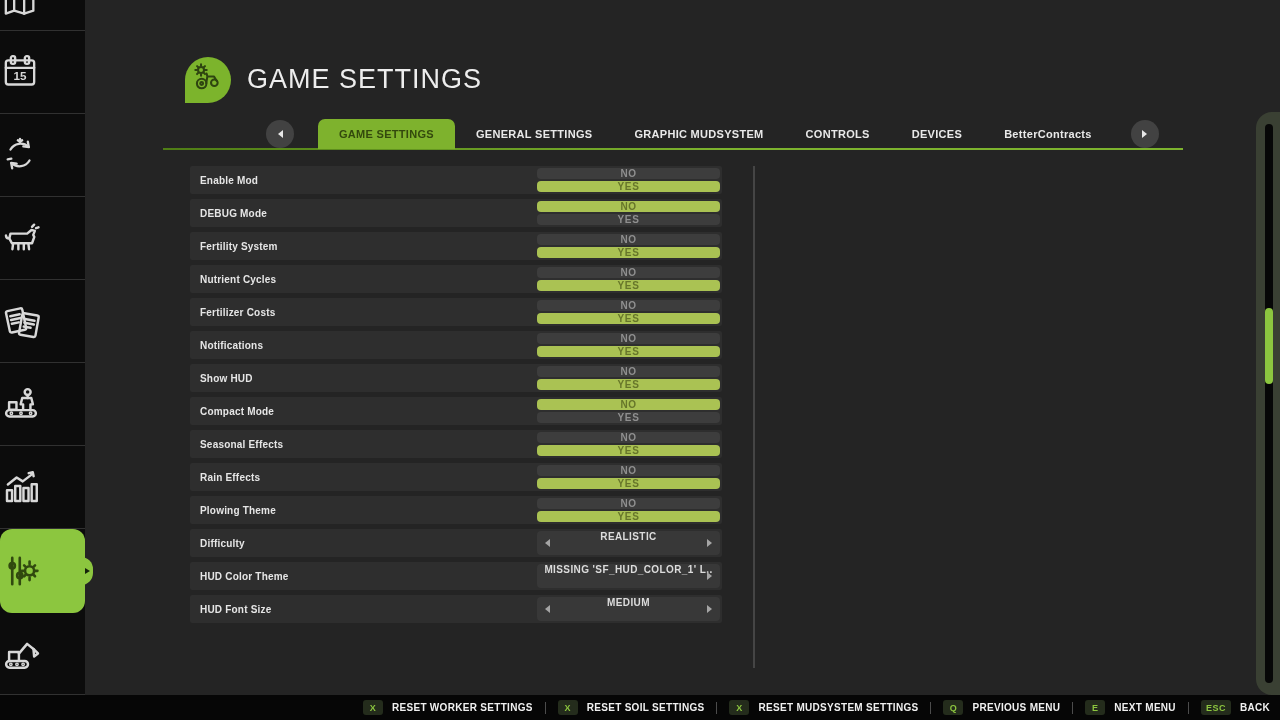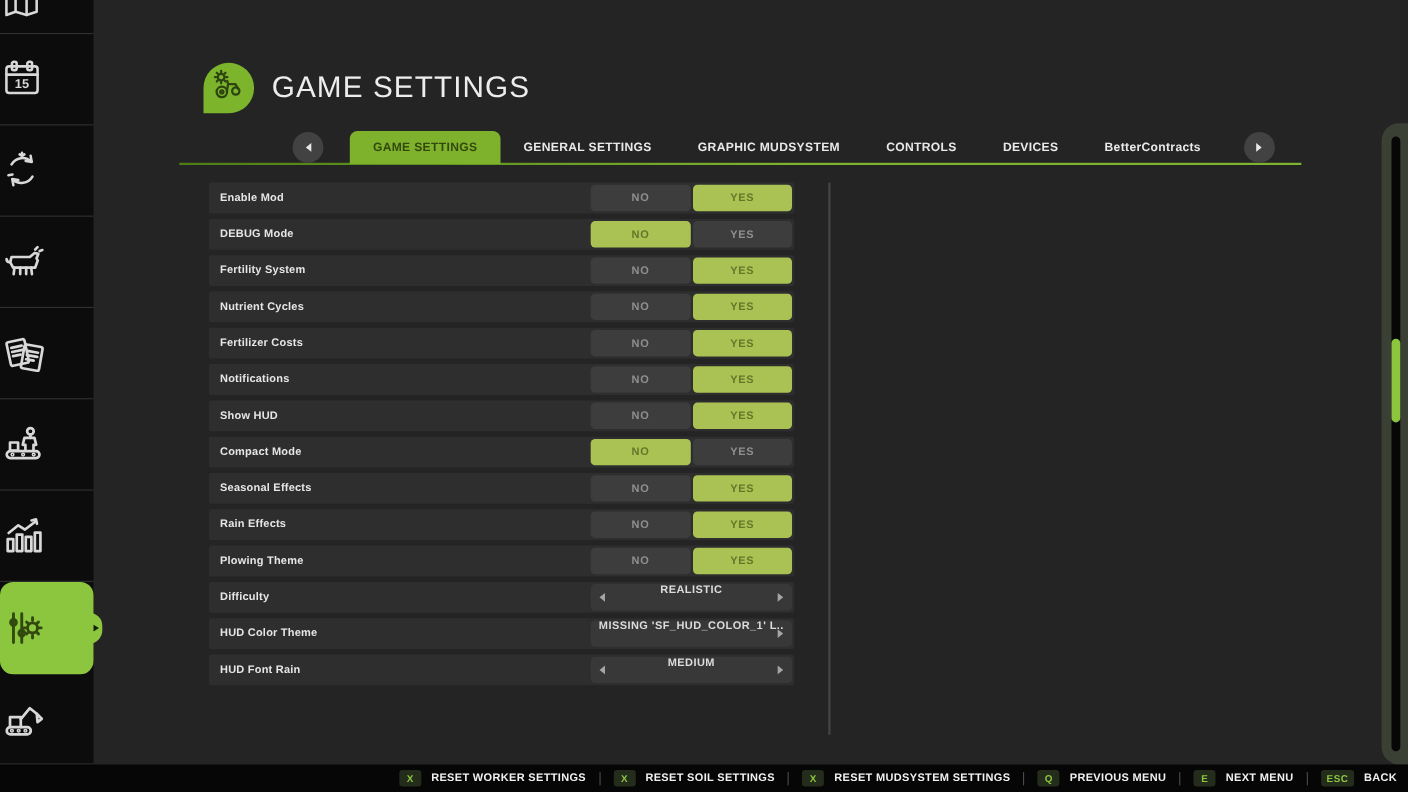--- a/index.html
+++ b/index.html
@@ -35,21 +35,21 @@
          letter-spacing:.3px; white-space:nowrap; }
   .tab.active { background:#7eb22d; color:#33490d; border-radius:7px 7px 0 0; }
   .tab-underline { position:absolute; left:163px; top:148px; width:1020px; height:2px;
          background:linear-gradient(90deg,#4f7d15,#7db32e 55%,#7db32e); z-index:1; }
 
   
   .settings-list { position:absolute; left:190px; top:166px; width:532px; }
   .row { position:relative; height:28px; margin-bottom:5px; background:#2e2e2e; border-radius:2px; }
   .row-label { position:absolute; left:10px; top:50%; transform:translateY(-50%); font-size:10px; font-weight:bold;
                color:#e6e6e6; letter-spacing:.2px; white-space:nowrap; }
-  .toggle { position:absolute; left:347px; top:2px; width:183px; height:24px; display:flex; gap:2px; }
+  .toggle { position:absolute; left:347px; top:2px; width:183px; height:24px; display:flex; gap:2px;flex-direction:column; }
   .opt { flex:1; display:flex; align-items:center; justify-content:center; font-size:10px; font-weight:bold;
          border-radius:4px; background:#3d3d3d; color:#8f8f8f; letter-spacing:.6px; }
   .opt.sel { background:#aac253; color:#67762a; }
   .selector { position:absolute; left:347px; top:2px; width:183px; height:24px; background:#383838; border-radius:4px;
               display:flex; align-items:flex-start; justify-content:center; font-size:10px; font-weight:bold; color:#dcdcdc;
               letter-spacing:.4px; white-space:nowrap; overflow:hidden; }
   .sel-arrow-l { position:absolute; left:8px; top:8px; width:0;height:0; border-top:4px solid transparent;
               border-bottom:4px solid transparent; border-right:5px solid #a5a5a5; }
   .sel-arrow-r { position:absolute; right:8px; top:8px; width:0;height:0; border-top:4px solid transparent;
               border-bottom:4px solid transparent; border-left:5px solid #a5a5a5; }
@@ -300,21 +300,21 @@
       </div>
     </div>
     <div class="row">
       <div class="row-label">HUD Color Theme</div>
       <div class="selector">
         <span>MISSING 'SF_HUD_COLOR_1' L..</span>
         <span class="sel-arrow-r"></span>
       </div>
     </div>
     <div class="row">
-      <div class="row-label">HUD Font Rain</div>
+      <div class="row-label">HUD Font Size</div>
       <div class="selector">
         <span class="sel-arrow-l"></span>
         <span>MEDIUM</span>
         <span class="sel-arrow-r"></span>
       </div>
     </div>
   </div>
 <div class="list-scroll-line"></div>
 
 <div class="right-scroll"></div>

